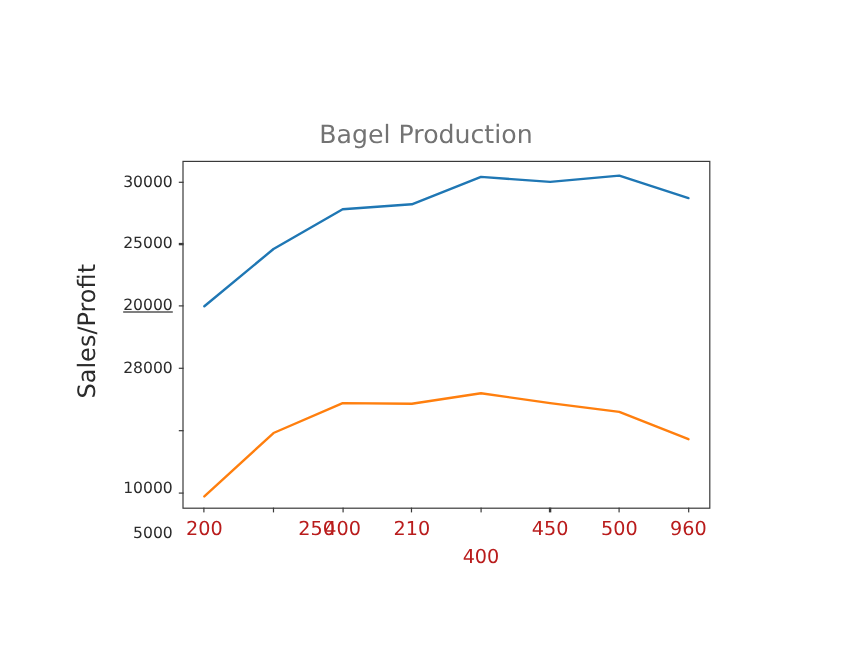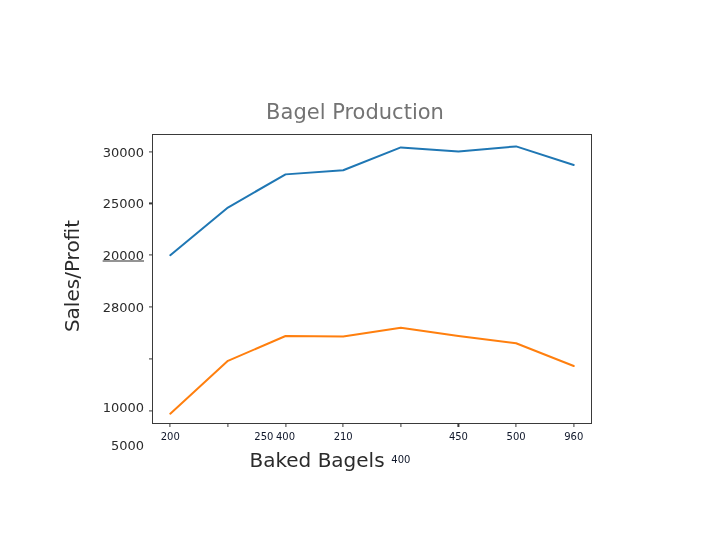--- a/index.html
+++ b/index.html
@@ -108,22 +108,22 @@
     background: #3a3a3a;
     transform: translateY(-50%);
   }
   .xtick-label {
     position: absolute;
     top: 100%;
     transform: translateX(-50%);
     margin-top: 8px;
     white-space: nowrap;
     font-family: "DejaVu Sans", sans-serif;
-    font-size: 10px;
-    color: #0f172a;
+    font-size: 16px;
+    color: #b91c1c;
   }
   .xtick-mark {
     position: absolute;
     top: 100%;
     width: 1.2px;
     height: 4px;
     background: #3a3a3a;
     transform: translateX(-50%);
   }
 </style>
@@ -132,21 +132,20 @@
 
 <div id="page">
 
 
   <div id="figure">
 
     <div class="chart-title">Bagel Production</div>
 
     <div class="ylabel">Sales/Profit</div>
 
-    <div class="xlabel">Baked Bagels</div>
 
     <div id="plot-area">
       <svg id="svg-lines" viewBox="0 0 440 290" preserveAspectRatio="none">
           <polyline points="17.37,121.01 75.26,73.02 133.16,39.64 191.05,35.47 248.95,12.52 306.84,16.69 364.74,11.47 422.63,30.25" fill="none" stroke="#1f77b4" stroke-width="2" stroke-linejoin="round" stroke-linecap="round"></polyline>
           <polyline points="17.37,280.61 75.26,227.41 133.16,202.37 191.05,202.90 248.95,194.03 306.84,202.37 364.74,209.68 422.63,232.63" fill="none" stroke="#ff7f0e" stroke-width="2" stroke-linejoin="round" stroke-linecap="round"></polyline>
         </svg>
     <div class="ytick-label" style="top: 95.6835%; margin-top: 34px;">5000</div>
         <div class="ytick-mark" style="top: 95.6835%;"></div>
         <div class="ytick-label" style="top: 77.6978%; margin-top: 48px;">10000</div>
         <div class="ytick-mark" style="top: 77.6978%;"></div>

